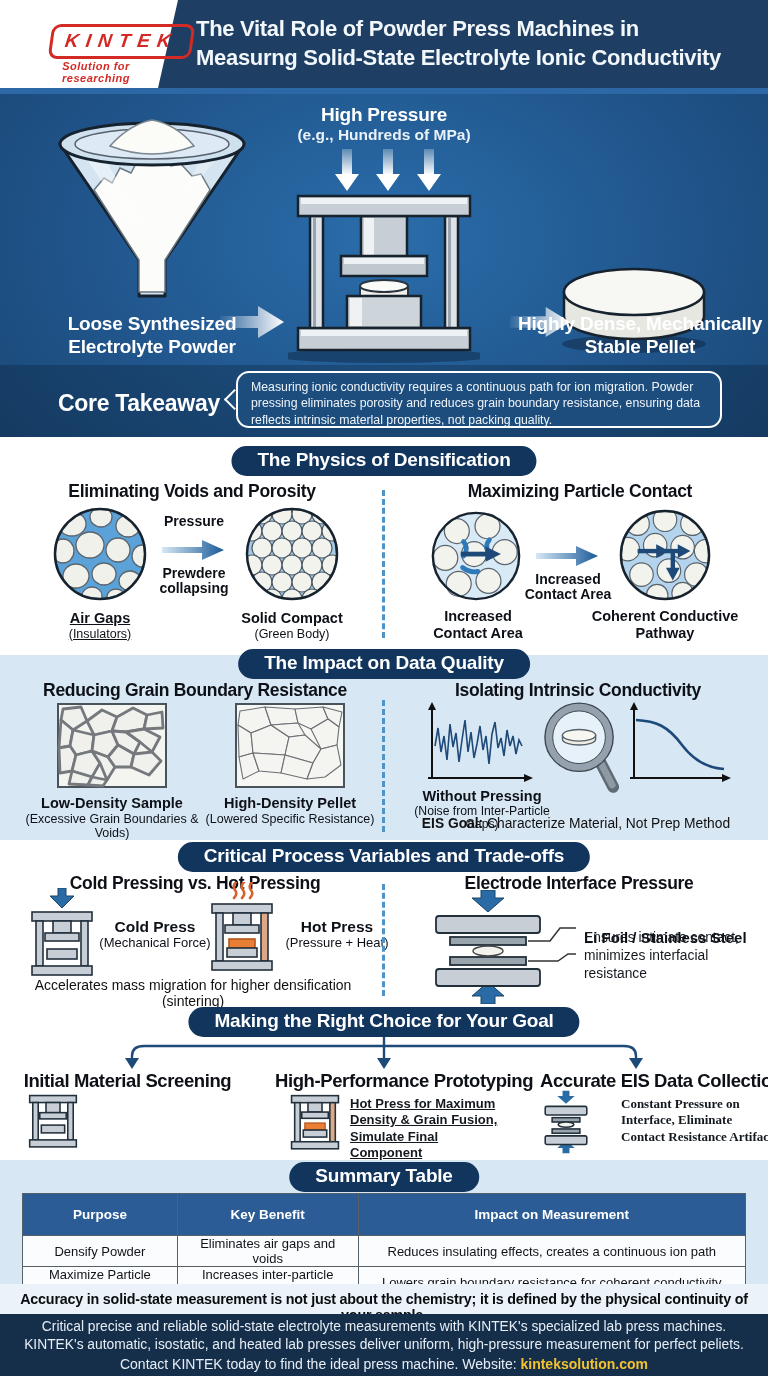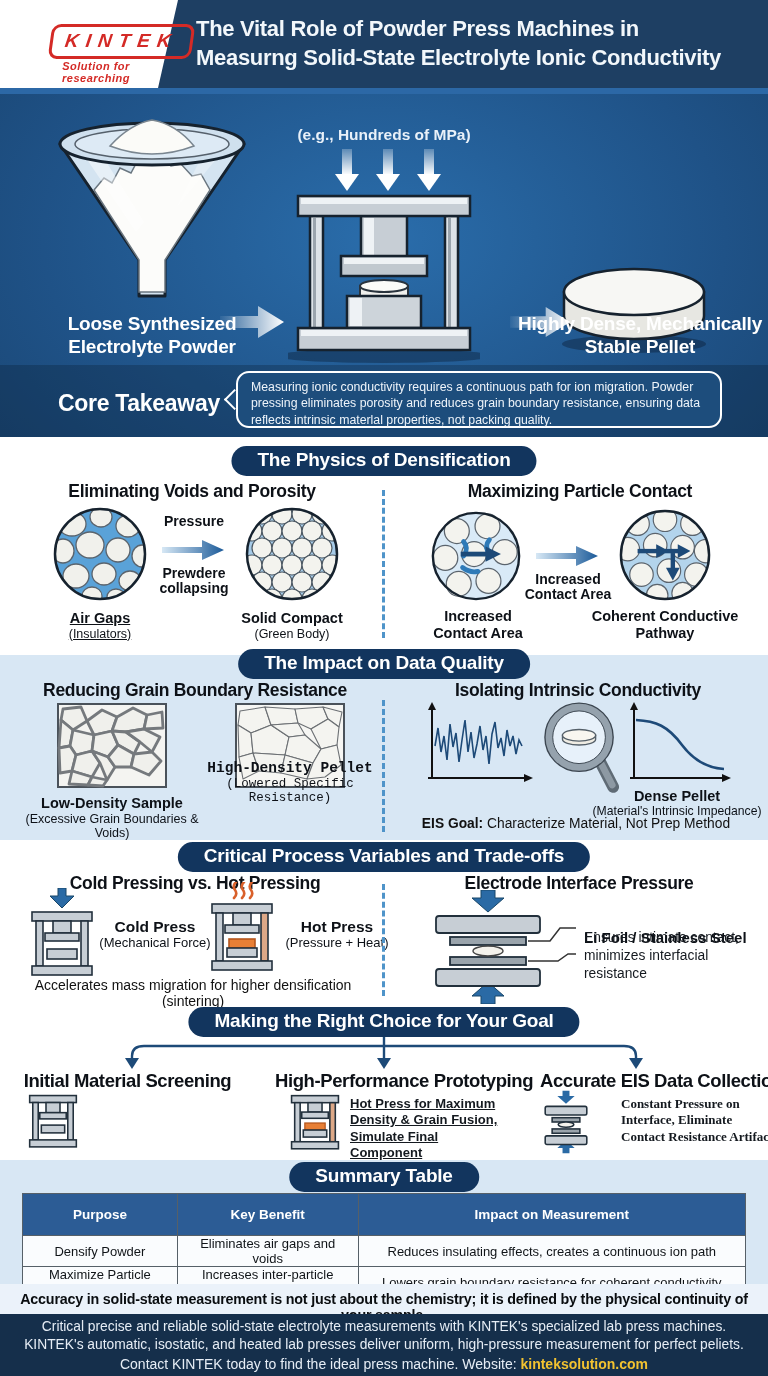--- a/index.html
+++ b/index.html
@@ -78,20 +78,21 @@
     <span class="logo-txt">KINTEK</span>
   </div>
   <div class="abs logo-tag">Solution for researching</div>
   <div class="abs hdr-title">
     <div>The Vital Role of Powder Press Machines in</div>
     <div>Measurng Solid-State Electrolyte Ionic Conductivity</div>
   </div>
   <div class="abs hdr-strip"></div>
 
   <div class="abs hero"></div>
+  <div class="abs hero-t ctr" style="left:264px;top:104px;width:240px;font-size:19px;">High Pressure</div>
   <div class="abs ctr" style="left:244px;top:126px;width:280px;font-size:15.5px;color:#e9f1f9;font-weight:bold;">(e.g., Hundreds of MPa)</div>
 
   <div class="abs downarrow" style="left:335px;top:149px;">
       <div class="da-shaft"></div>
       <div class="da-head"></div>
     </div>
   <div class="abs downarrow" style="left:376px;top:149px;">
       <div class="da-shaft"></div>
       <div class="da-head"></div>
     </div>
@@ -382,21 +383,21 @@
       <polygon points="18,50 50,52 46,70 24,68"></polygon>
         <polygon points="50,52 78,60 72,76 46,70"></polygon>
       <polygon points="86,46 102,42 106,62 90,74 72,76 78,60"></polygon>
     </g>
   </svg>
 
   <div class="cap" style="left:12px;top:795px;width:200px;">
     <span class="nm">Low-Density Sample</span>
     <span class="sb">(Excessive Grain Boundaries &amp; Voids)</span>
   </div>
-  <div class="cap" style="left:190px;top:760px;width:200px;font-family:Liberation Mono, monospace;">
+  <div class="cap" style="left:190px;top:795px;width:200px;">
     <span class="nm">High-Density Pellet</span>
     <span class="sb">(Lowered Specific Resistance)</span>
   </div>
 
   <div class="dash" style="left:382px;top:700px;height:132px;"></div>
 
   <div class="colhead" style="left:398px;top:680px;width:360px;">Isolating Intrinsic Conductivity</div>
 
   <svg class="abs" style="left:418px;top:700px;" width="118" height="88" viewBox="0 0 118 88">
     <line x1="14" y1="8" x2="14" y2="78" stroke="#111" stroke-width="2"></line>
@@ -418,23 +419,23 @@
   </svg>
 
   <svg class="abs" style="left:622px;top:700px;" width="112" height="88" viewBox="0 0 112 88">
     <line x1="12" y1="8" x2="12" y2="78" stroke="#111" stroke-width="2"></line>
     <line x1="8" y1="78" x2="102" y2="78" stroke="#111" stroke-width="2"></line>
     <polygon points="8,10 16,10 12,2" fill="#111"></polygon>
       <polygon points="100,74 100,82 109,78" fill="#111"></polygon>
     <path d="M14,20 C34,21 46,26 60,45 C72,61 86,68 102,69" fill="none" stroke="#1d4a78" stroke-width="2.6"></path>
   </svg>
 
-  <div class="cap" style="left:588px;top:788px;width:178px;">
-    <span class="nm">Dense Pellet</span>
-    <span class="sb" style="font-size:12.2px">(Material's Intrinsic Impedance)</span>
+  <div class="cap" style="left:398px;top:788px;width:168px;">
+    <span class="nm">Without Pressing</span>
+    <span class="sb" style="font-size:12.2px">(Noise from Inter-Particle Gaps)</span>
   </div>
   <div class="note-line" style="left:396px;top:816px;width:360px;font-size:13.8px;">
     <span class="b">EIS Goal:</span><span> Characterize Material, Not Prep Method</span>
   </div>
 
   <div class="abs sec-white" style="left:0;top:840px;width:768px;height:168px;"></div>
   <div class="pill" style="top:842px;">Critical Process Variables and Trade-offs</div>
 
   <div class="colhead" style="left:10px;top:873px;width:370px;">Cold Pressing vs. Hot Pressing</div>
 

